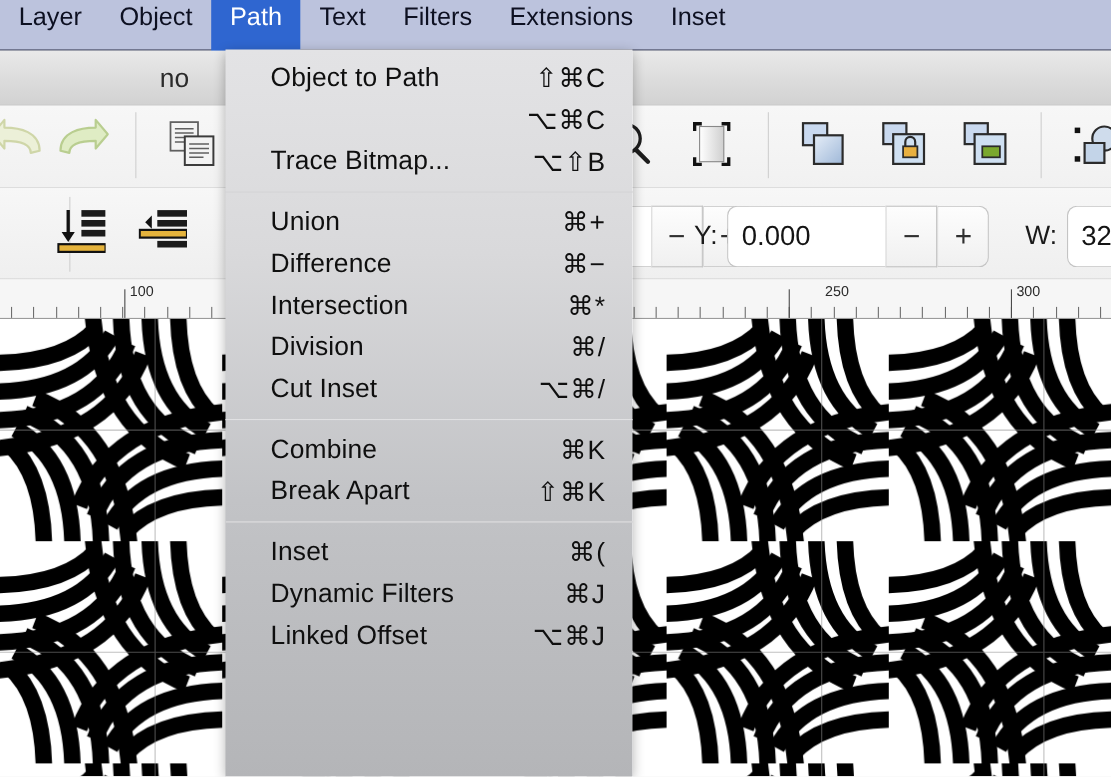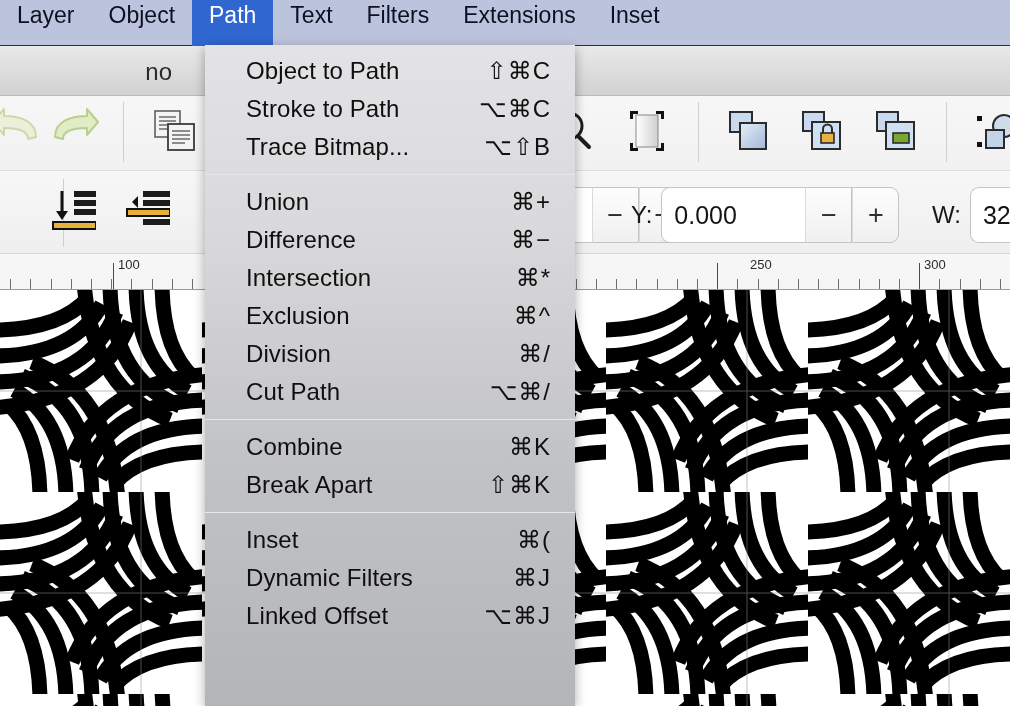--- a/index.html
+++ b/index.html
@@ -395,50 +395,45 @@
     </g>
   </svg>
 </div>
 
 <div id="pathmenu">
     <div class="mi">
       <span class="mi-label">Object to Path</span>
       <span class="mi-key">⇧⌘C</span>
     </div>
     <div class="mi">
-      <span class="mi-label">Stroke to Path</span>
       <span class="mi-key">⌥⌘C</span>
     </div>
     <div class="mi">
       <span class="mi-label">Trace Bitmap...</span>
       <span class="mi-key">⌥⇧B</span>
     </div>
     <div class="mi-sep"></div>
     <div class="mi">
       <span class="mi-label">Union</span>
       <span class="mi-key">⌘+</span>
     </div>
     <div class="mi">
       <span class="mi-label">Difference</span>
       <span class="mi-key">⌘−</span>
     </div>
     <div class="mi">
       <span class="mi-label">Intersection</span>
       <span class="mi-key">⌘*</span>
     </div>
     <div class="mi">
-      <span class="mi-label">Exclusion</span>
-      <span class="mi-key">⌘^</span>
-    </div>
-    <div class="mi">
       <span class="mi-label">Division</span>
       <span class="mi-key">⌘/</span>
     </div>
     <div class="mi">
-      <span class="mi-label">Cut Path</span>
+      <span class="mi-label">Cut Inset</span>
       <span class="mi-key">⌥⌘/</span>
     </div>
     <div class="mi-sep"></div>
     <div class="mi">
       <span class="mi-label">Combine</span>
       <span class="mi-key">⌘K</span>
     </div>
     <div class="mi">
       <span class="mi-label">Break Apart</span>
       <span class="mi-key">⇧⌘K</span>

